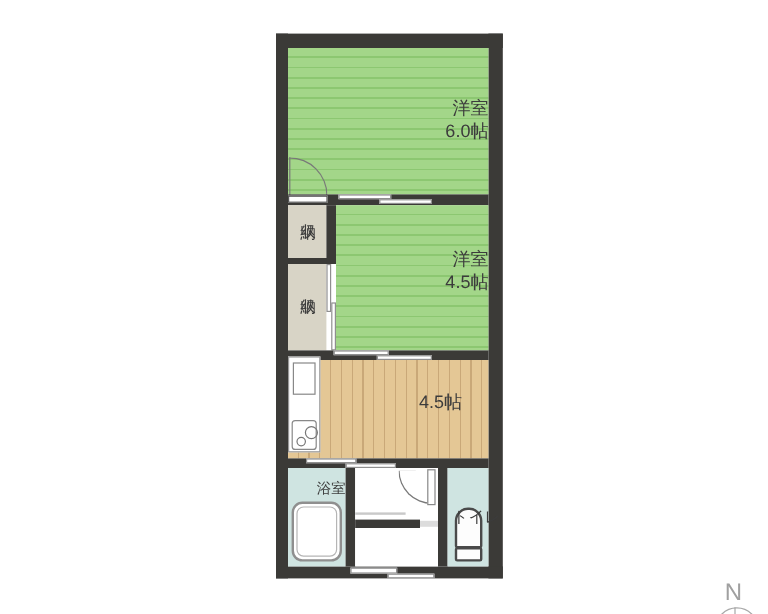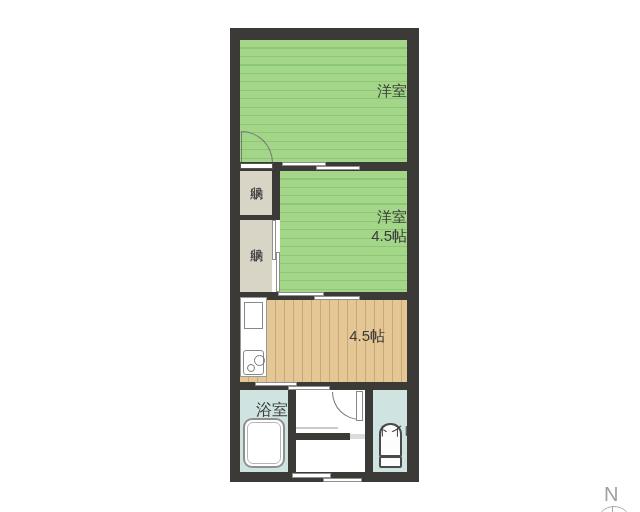--- a/index.html
+++ b/index.html
@@ -26,20 +26,21 @@
 <div class="canvas">
 
   <div class="wall" style="left:230px;top:28px;width:189px;height:12px;"></div>
   <div class="wall" style="left:230px;top:28px;width:10px;height:454px;"></div>
   <div class="wall" style="left:407px;top:28px;width:12px;height:454px;"></div>
   <div class="wall" style="left:230px;top:472px;width:189px;height:10px;"></div>
 
   <div class="tatami" style="left:240px;top:40px;width:167px;height:122px;"></div>
   <div class="rlabel" style="left:240px;top:82px;width:167px;font-size:15px;">
     <span style="display:block;">洋室</span>
+    <span style="display:block;">6.0帖</span>
   </div>
 
   <div class="arc-tr" style="left:241px;top:131px;width:32px;height:32px;"></div>
   <div class="abs" style="left:241px;top:131px;width:1px;height:32px;background:#787878;"></div>
 
   <div class="wall" style="left:240px;top:162px;width:167px;height:9px;"></div>
   <div class="fixture" style="left:240px;top:163px;width:33px;height:6px;border:1px solid #555;"></div>
   <div class="abs" style="left:282px;top:162px;width:78px;height:8px;">
     <div class="sld" style="left:0;top:0;width:44px;height:4px;"></div>
     <div class="sld" style="right:0;bottom:0;width:44px;height:4px;"></div>
@@ -82,21 +83,21 @@
     </div>
   </div>
 
   <div class="wall" style="left:240px;top:382px;width:167px;height:8px;"></div>
   <div class="abs" style="left:255px;top:382px;width:75px;height:8px;">
     <div class="sld" style="left:0;top:0;width:42px;height:4px;"></div>
     <div class="sld" style="right:0;bottom:0;width:42px;height:4px;"></div>
   </div>
 
   <div class="wet" style="left:240px;top:390px;width:48px;height:82px;"></div>
-  <div class="rlabel" style="left:240px;top:400px;width:48px;font-size:16px;white-space:nowrap;">浴室</div>
+  <div class="rlabel" style="left:240px;top:400px;width:48px;font-size:12px;white-space:nowrap;">浴室</div>
   <div class="fixture" style="left:243px;top:418px;width:42px;height:50px;border:2px solid #8f8f8f;border-radius:9px;">
     <div class="abs" style="left:2px;top:2px;width:32px;height:40px;border:1px solid #b5b5b5;border-radius:6px;"></div>
   </div>
   <div class="wall" style="left:288px;top:390px;width:8px;height:82px;"></div>
 
   <div class="abs" style="left:296px;top:390px;width:69px;height:43px;background:#fff;"></div>
   <div class="arc-bl" style="left:332px;top:392px;width:28px;height:28px;"></div>
   <div class="fixture" style="left:356px;top:391px;width:7px;height:30px;border:1px solid #888;"></div>
   <div class="abs" style="left:296px;top:427px;width:42px;height:2px;background:#c9c9c9;"></div>
   <div class="wall" style="left:296px;top:433px;width:54px;height:7px;"></div>

